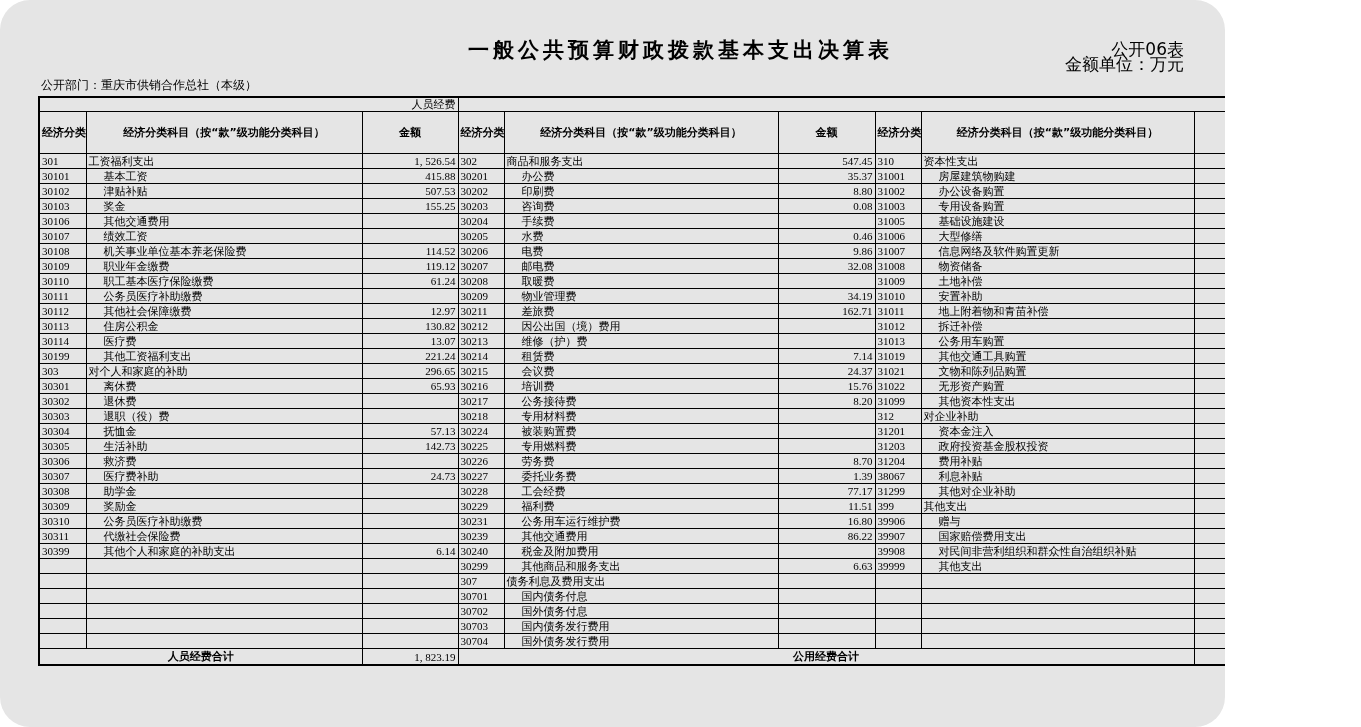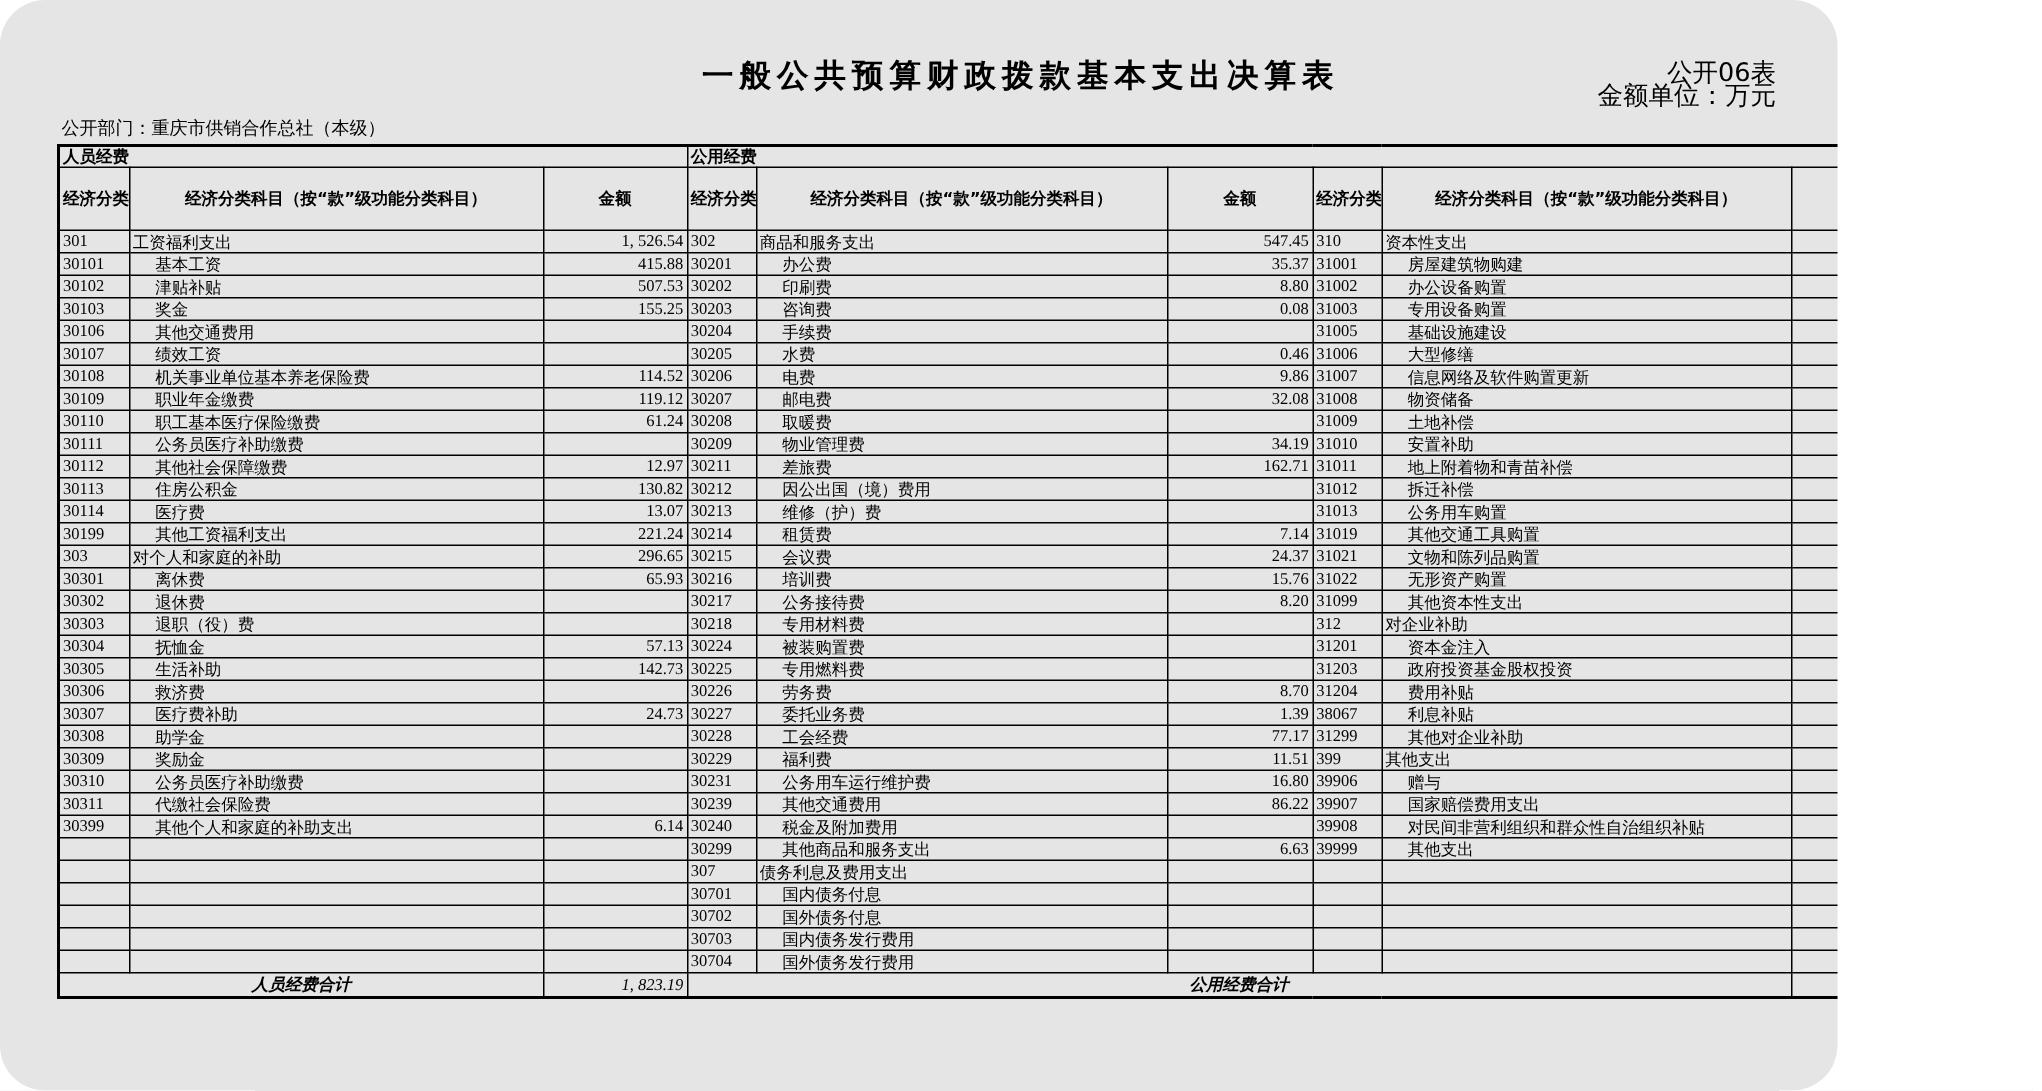--- a/index.html
+++ b/index.html
@@ -6,30 +6,30 @@
   .page{position:relative;width:1225px;height:727px;background:#e5e5e5;color:#000;
         font-family:"DejaVu Sans","Liberation Sans",sans-serif;overflow:hidden;border-radius:30px;}
   .title{position:absolute;top:36px;left:0;width:1361px;text-align:center;
          font-size:21px;font-weight:bold;letter-spacing:4px;}
   .meta{position:absolute;top:42px;right:41px;text-align:right;font-size:17px;line-height:15px;}
   .dept{position:absolute;top:77px;left:41px;font-size:12px;}
   table.budget{position:absolute;top:96px;left:38px;width:1282px;
         border-collapse:collapse;table-layout:fixed;border:2px solid #000;}
   table.budget th,table.budget td{border:1px solid #000;font-size:11px;
         padding:0 2px;overflow:hidden;white-space:nowrap;vertical-align:middle;}
-  tr.group-row th{height:13px;font-weight:bold;text-align:left;line-height:13px;}
+  tr.group-row th{height:13px;font-weight:normal;text-align:right;line-height:13px;}
   tr.colhead-row th{height:41px;font-weight:bold;text-align:center;line-height:13px;}
   th.code-h{white-space:normal;}
   th.subj-h{white-space:normal;}
   tbody td{height:14px;line-height:13px;}
   td.code{font-family:"Liberation Serif","DejaVu Serif",serif;font-size:12px;}
   td.subj{text-align:left;padding-left:4px;}
   td.subj.sub{padding-left:17px;}
   td.amt{font-family:"Liberation Serif","DejaVu Serif",serif;font-size:12px;text-align:right;padding-right:3px;}
-  tfoot td{height:15px;border-top:2px solid #000;border-bottom:2px solid #000;font-style:italic;}
+  tfoot td{height:15px;border-top:2px solid #000;border-bottom:2px solid #000;}
   td.total-label{font-weight:bold;text-align:center;}
   .note{position:absolute;top:666px;left:41px;font-size:11px;}
 </style>
 </head>
 <body>
 
 <div class="page">
   <div class="title">一般公共预算财政拨款基本支出决算表</div>
 
   <div class="meta">

